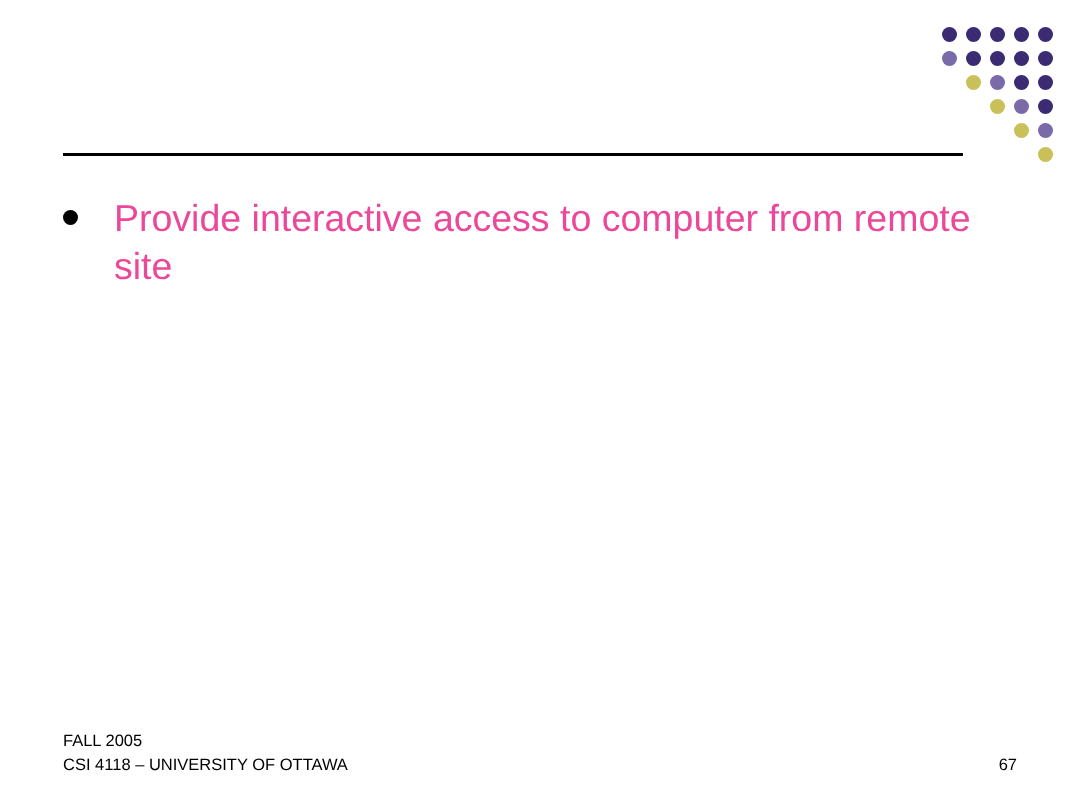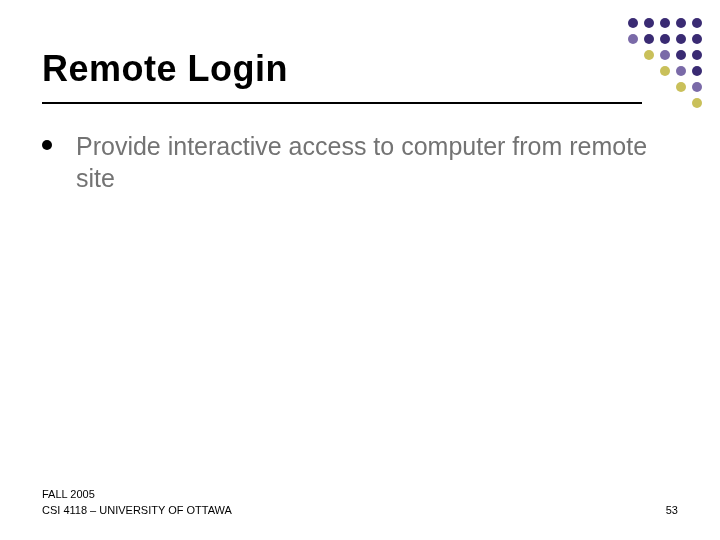--- a/index.html
+++ b/index.html
@@ -5,21 +5,21 @@
   * { margin: 0; padding: 0; box-sizing: border-box; }
   html, body { width: 720px; height: 540px; background: #fff; font-family: Arial, Helvetica, sans-serif; overflow: hidden; }
   .slide { position: relative; width: 720px; height: 540px; }
   .title-wrap { position: absolute; left: 42px; top: 48px; right: 60px; }
   .title { font-size: 36px; font-weight: bold; color: #000; letter-spacing: 0.5px; }
   .underline { position: absolute; left: 42px; top: 102px; width: 600px; height: 2px; background: #000; }
   .content { position: absolute; left: 42px; top: 130px; right: 60px; }
   .bullet-list { list-style: none; }
   .bullet-item { display: flex; align-items: flex-start; margin-bottom: 6px; }
   .bullet-dot { width: 10px; height: 10px; background: #000; border-radius: 50%; margin-top: 10px; margin-right: 24px; flex-shrink: 0; }
-  .bullet-text { font-size: 25px; color: #737373; line-height: 1.28; }
+  .bullet-text { font-size: 25px; color: #ec4899; line-height: 1.28; }
   .footer { position: absolute; left: 42px; right: 42px; bottom: 24px; font-size: 11px; color: #000; }
   .footer-left { position: absolute; left: 0; bottom: 16px; }
   .footer-center { position: absolute; left: 0; right: 0; bottom: 0; text-align: left; }
   .footer-right { position: absolute; right: 0; bottom: 0; }
   .deco { position: absolute; right: 18px; top: 18px; }
   .deco-row { display: flex; justify-content: flex-end; margin-bottom: 6px; }
   .dot { width: 10px; height: 10px; border-radius: 50%; margin-left: 6px; }
 </style>
 </head>
 <body>
@@ -54,33 +54,30 @@
       </div>
       <div class="deco-row">
         <span class="dot" style="background: rgb(201, 192, 90);"></span>
         <span class="dot" style="background: rgb(122, 106, 168);"></span>
       </div>
       <div class="deco-row">
         <span class="dot" style="background: rgb(201, 192, 90);"></span>
       </div>
     </div>
 
-  <div class="title-wrap">
-    <h1 class="title">Remote Login</h1>
-  </div>
   <div class="underline"></div>
 
   <div class="content">
     <ul class="bullet-list">
       <li class="bullet-item">
         <span class="bullet-dot"></span>
         <span class="bullet-text">Provide interactive access to computer from remote site</span>
       </li>
     </ul>
   </div>
 
   <div class="footer">
     <div class="footer-left">FALL 2005</div>
     <div class="footer-center">CSI 4118 – UNIVERSITY OF OTTAWA</div>
-    <div class="footer-right">53</div>
+    <div class="footer-right">67</div>
   </div>
 
 </div>
 
 </body></html>

